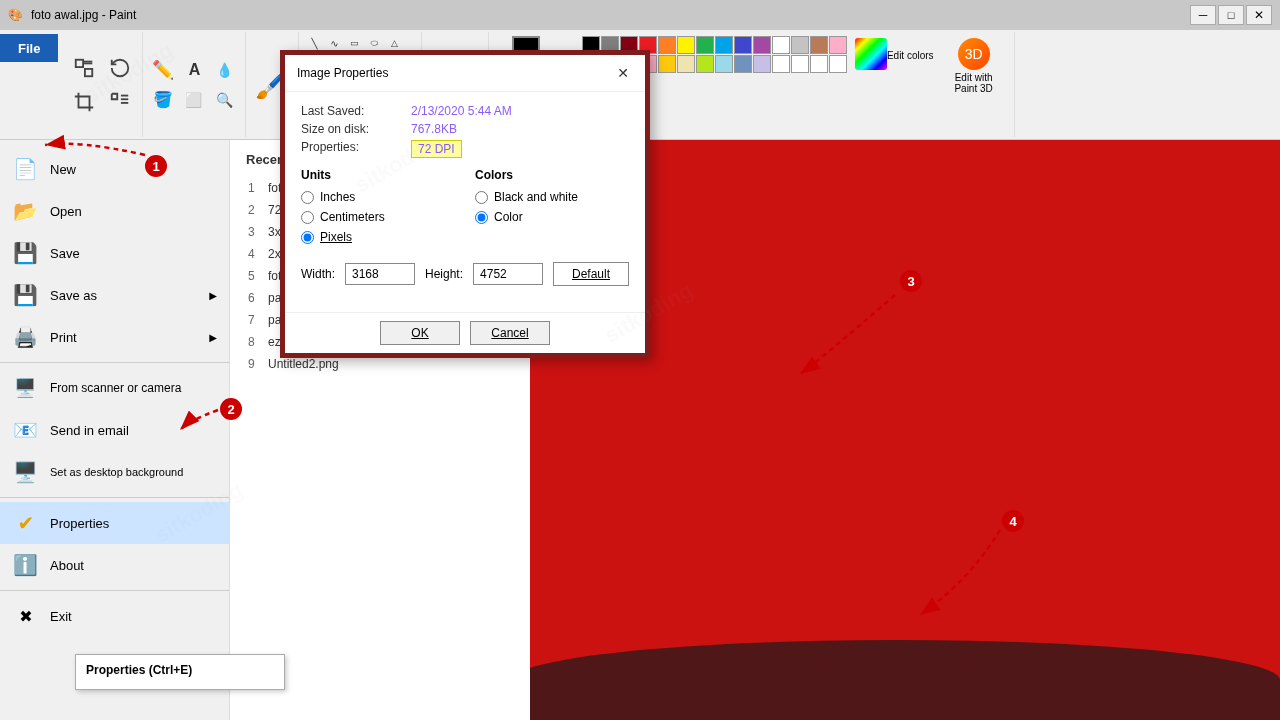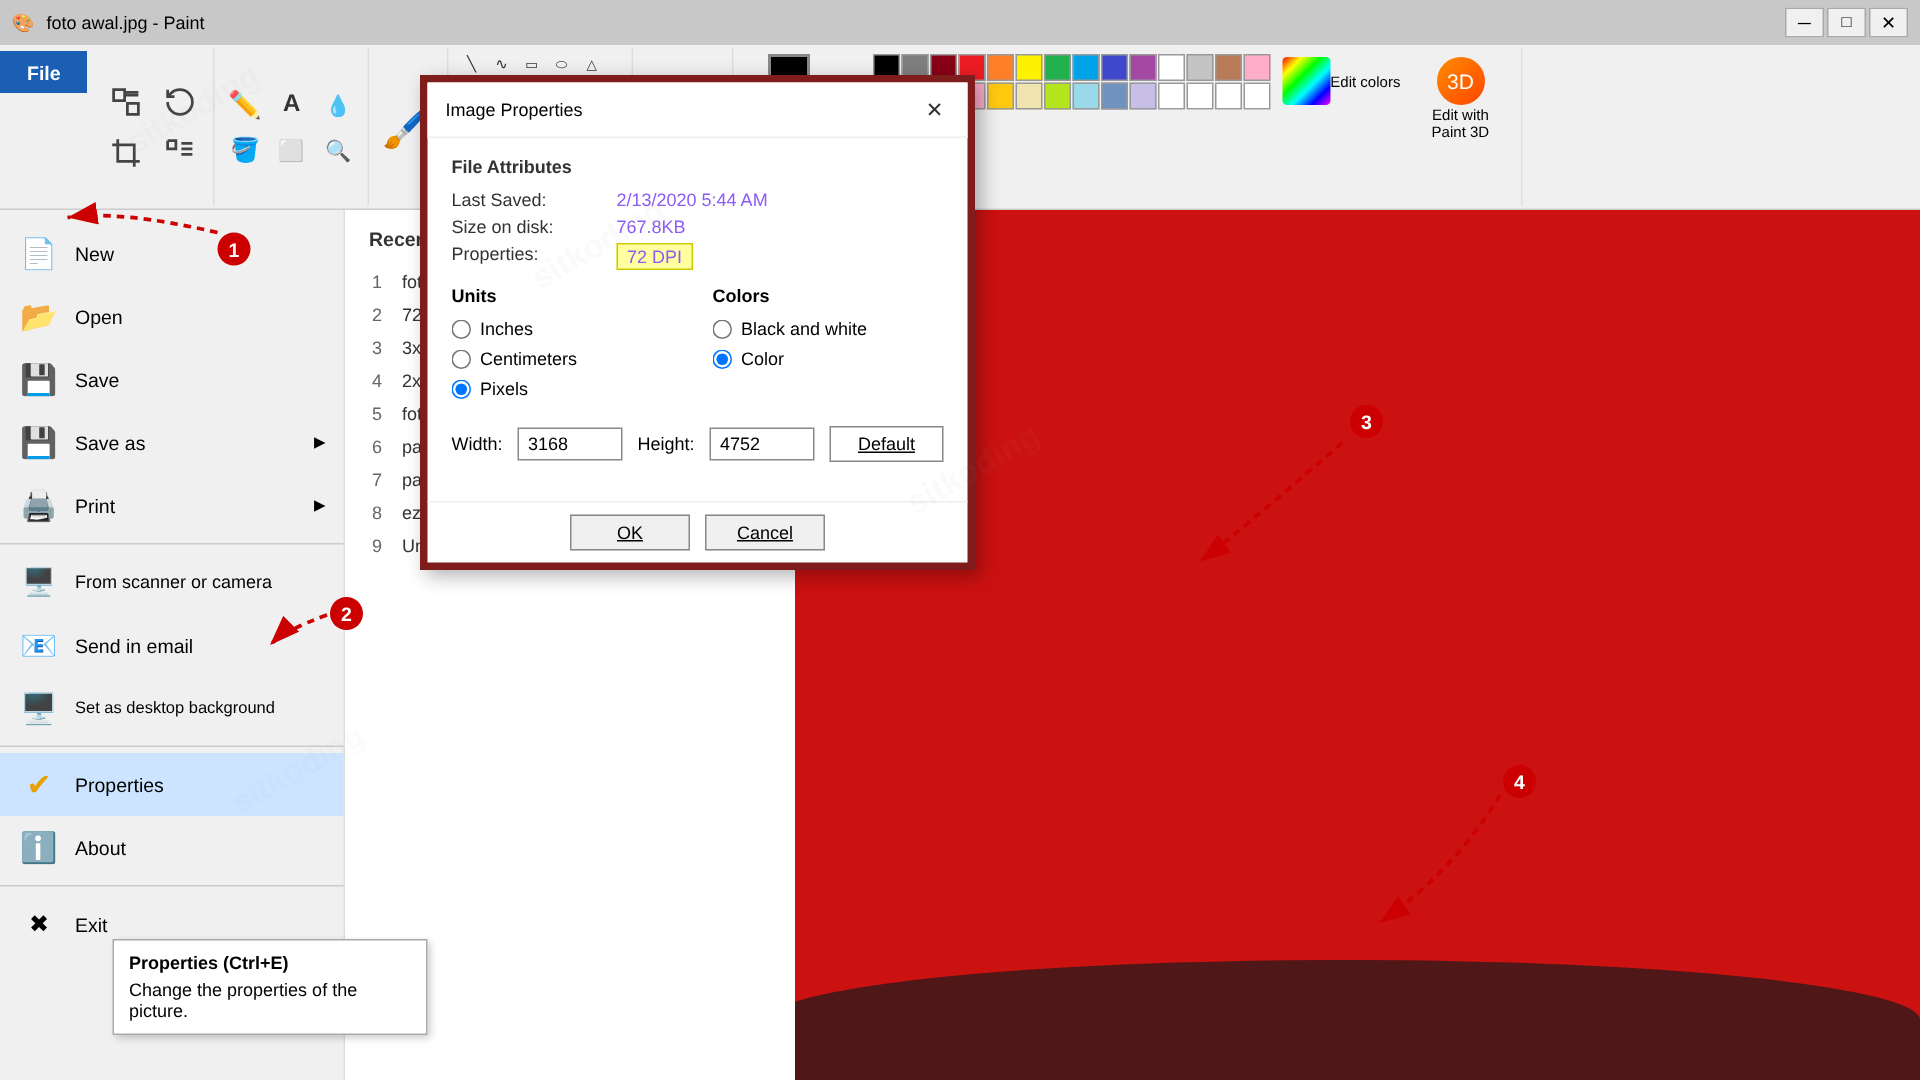--- a/index.html
+++ b/index.html
@@ -553,33 +553,31 @@
           <div class="recent-item">
             <span class="recent-num">9</span>
             <span>Untitled2.png</span>
           </div>
         </div>
     </div>
   </div>
 
   <div class="tooltip-box">
     <div class="tooltip-title">Properties (Ctrl+E)</div>
-    <div>Change the properties of the picture.</div>
   </div>
 </div>
 
 <div class="dialog-overlay">
   <div class="dialog">
     <div class="dialog-title-bar">
       <span>Image Properties</span>
       <span class="dialog-close">✕</span>
     </div>
     <div class="dialog-body">
       <div>
-        <div class="dialog-section-title">File Attributes</div>
         <div class="dialog-attr-row">
           <span class="dialog-attr-label">Last Saved:</span>
           <span class="dialog-attr-value">2/13/2020 5:44 AM</span>
         </div>
         <div class="dialog-attr-row">
           <span class="dialog-attr-label">Size on disk:</span>
           <span class="dialog-attr-value">767.8KB</span>
         </div>
         <div class="dialog-attr-row">
           <span class="dialog-attr-label">Properties:</span>
@@ -593,21 +591,21 @@
           <label class="radio-row">
             <input type="radio" name="units" style="">
             <span>Inches</span>
           </label>
           <label class="radio-row">
             <input type="radio" name="units" style="">
             <span>Centimeters</span>
           </label>
           <label class="radio-row">
             <input type="radio" name="units" checked="" style="">
-            <span style="text-align:center;">Pixels</span>
+            <span style="text-decoration:underline;text-align:center;">Pixels</span>
           </label>
         </div>
         <div class="dialog-group">
           <div class="dialog-group-title">Colors</div>
           <label class="radio-row">
             <input type="radio" name="colors" style="">
             <span>Black and white</span>
           </label>
           <label class="radio-row">
             <input type="radio" name="colors" checked="" style="">

